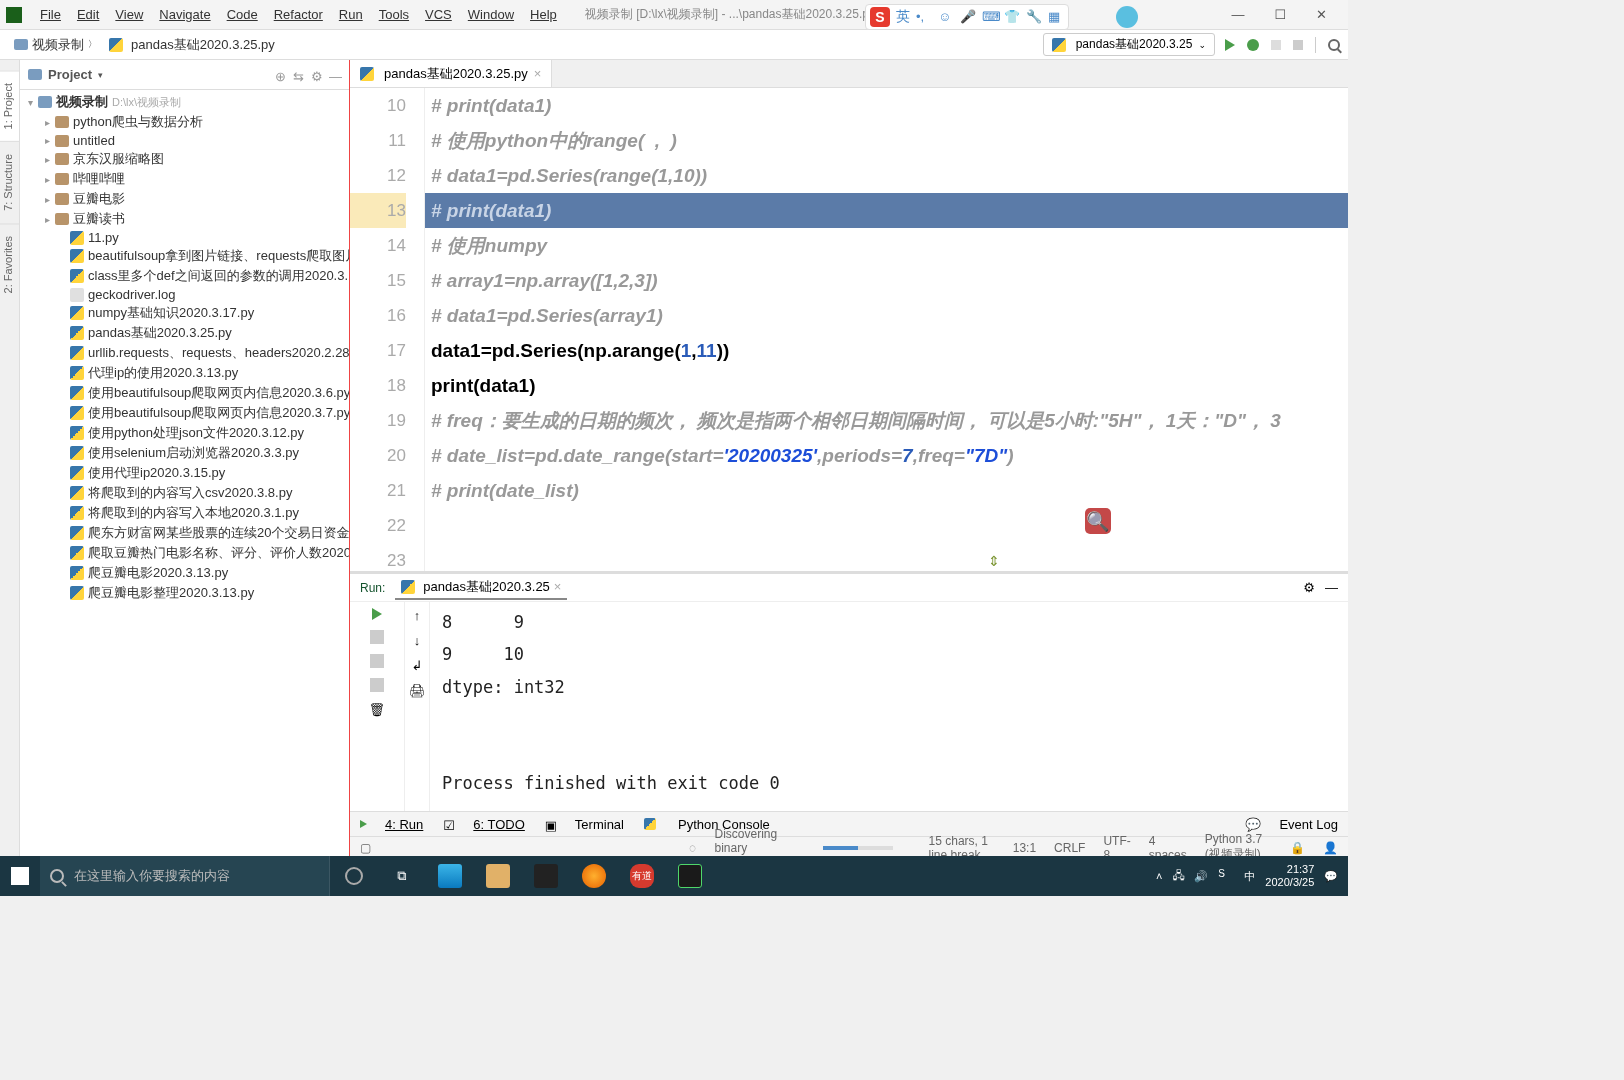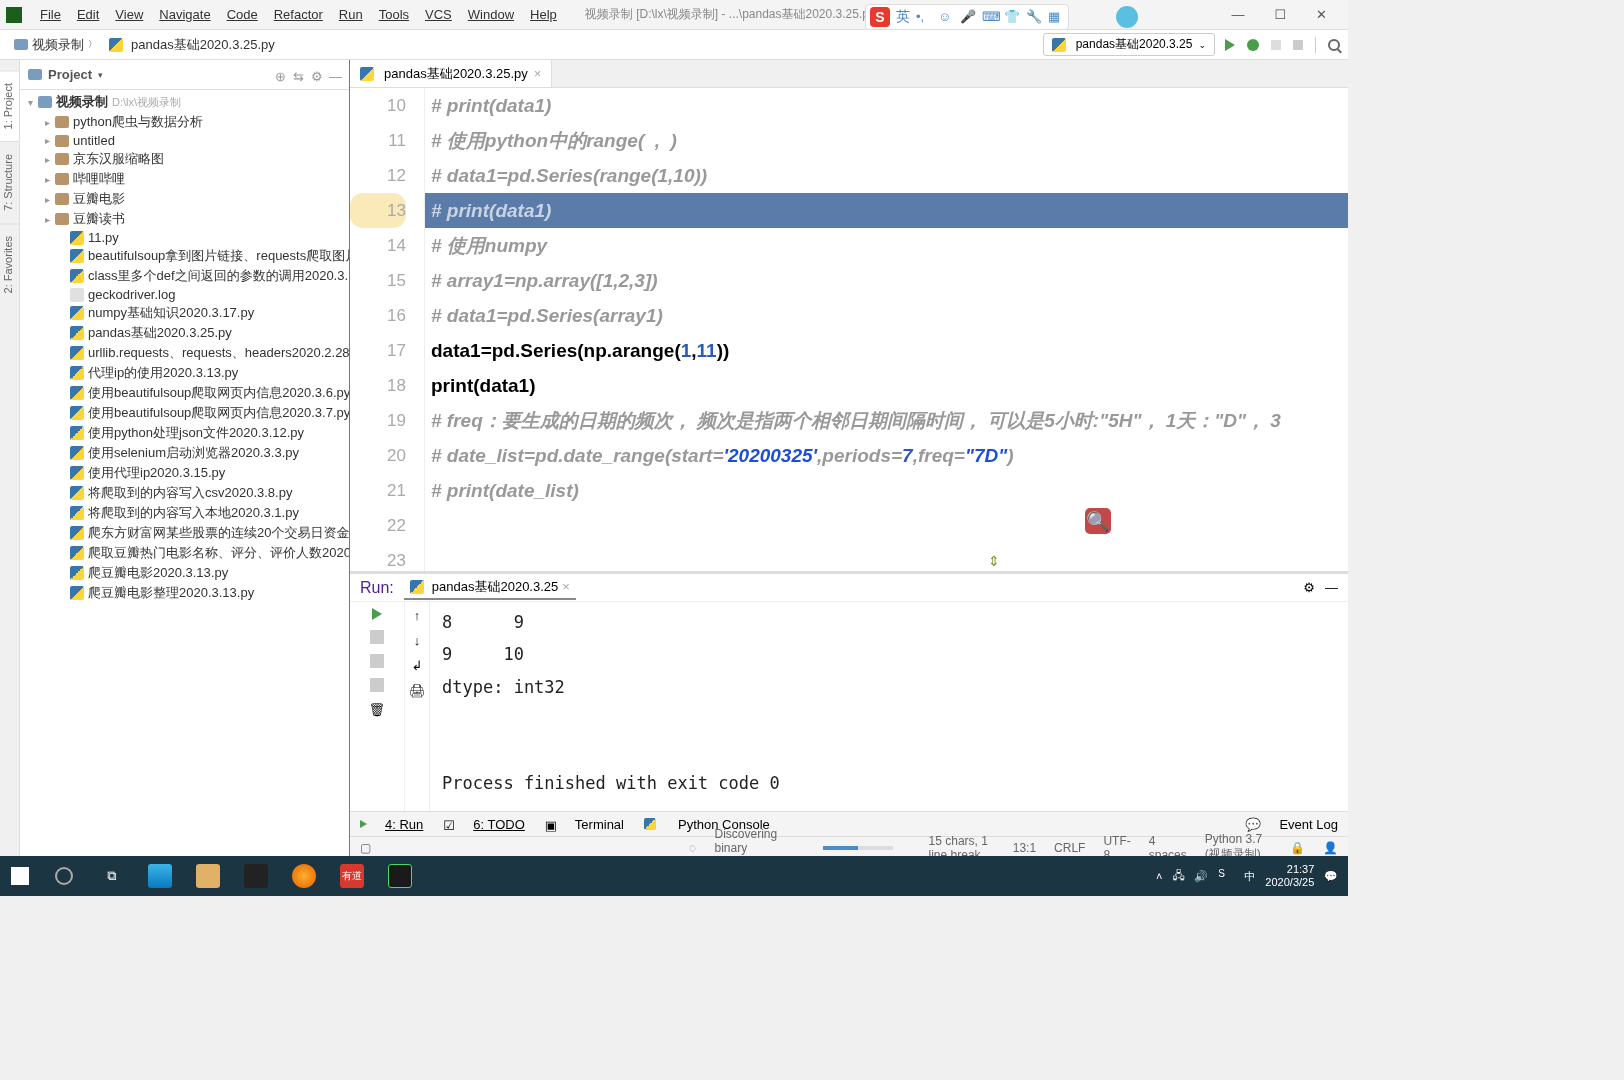--- a/index.html
+++ b/index.html
@@ -39,33 +39,33 @@
 .ic-folder-open { background: #7a9cbf; border-radius: 2px; height: 12px; }
 .ic-py { background: linear-gradient(135deg, #3776ab 50%, #ffd43b 50%); border-radius: 2px; }
 .ic-txt { background: #e0e0e0; border-radius: 2px; }
 .path-hint { color: #aaa; font-size: 11px; margin-left: 4px; }
 .editor-area { flex: 1; display: flex; flex-direction: column; min-width: 0; }
 .editor-tabs { height: 28px; display: flex; border-bottom: 1px solid #ddd; background: #f0f0f0; align-items: stretch; }
 .editor-tab { display: flex; align-items: center; padding: 0 10px; gap: 6px; background: #fff; border-right: 1px solid #ddd; font-size: 13px; }
 .tab-close { color: #aaa; font-size: 13px; cursor: pointer; }
 .editor-body { flex: 1; display: flex; background: #fff; overflow: hidden; position: relative; }
 .gutter { width: 75px; background: #fff; text-align: right; padding-right: 18px; color: #aaa; font-family: "Consolas", monospace; font-size: 17px; line-height: 35px; border-right: 1px solid #eee; }
-.gutter .hl { background: #faeab9; border-radius: 13px; }
+.gutter .hl { background: #faeab9; }
 .code { flex: 1; font-family: "Consolas", monospace; font-size: 19px; line-height: 35px; position: relative; }
 .code-line { padding-left: 6px; white-space: pre; font-weight: bold; }
 .code-line.sel { background: #5b7ba8; }
 .code-line.sel .cm { color: #c8d4e6; font-style: italic; }
 .cm { color: #999; font-style: italic; }
 .num { color: #2a5bb8; }
 .str { color: #1d4ed8; }
 .marker { position: absolute; left: 660px; top: 420px; width: 26px; height: 26px; background: #c44848; border-radius: 5px; display: flex; align-items: center; justify-content: center; color: #fff; }
 .resize-handle { position: absolute; left: 563px; bottom: -8px; color: #7a9430; font-size: 14px; }
 .run-panel { height: 240px; background: #fff; border-top: 3px solid #ddd; display: flex; flex-direction: column; }
 .run-header { height: 28px; display: flex; align-items: center; padding: 0 10px; gap: 10px; border-bottom: 1px solid #eee; }
-.run-label { font-size: 16px; color: #4c1d95; }
+.run-label { font-size: 12px; color: #14532d; }
 .run-tab { display: flex; align-items: center; gap: 4px; padding: 2px 6px; border-bottom: 2px solid #888; }
 .run-header .spacer { flex: 1; }
 .run-body { flex: 1; display: flex; }
 .run-sidebar { width: 55px; display: flex; flex-direction: column; align-items: center; padding-top: 6px; gap: 10px; border-right: 1px solid #eee; }
 .rs-play { width: 0; height: 0; border-left: 10px solid #4a9d4a; border-top: 6px solid transparent; border-bottom: 6px solid transparent; }
 .rs-ic { width: 14px; height: 14px; background: #ccc; }
 .run-sidebar2 { width: 25px; display: flex; flex-direction: column; align-items: center; gap: 10px; padding-top: 6px; border-right: 1px solid #eee; }
 .run-output { flex: 1; padding: 4px 12px; font-family: "Consolas", monospace; font-size: 17px; line-height: 1.9; white-space: pre; color: #222; }
 .bottom-tabs { height: 25px; border-top: 1px solid #ddd; display: flex; align-items: center; padding: 0 10px; gap: 20px; font-size: 13px; background: #f4f4f4; }
 .bottom-tab { display: flex; align-items: center; gap: 18px; cursor: pointer; }
@@ -332,41 +332,45 @@
         <span>👤</span>
       </div>
     </div>
   </div>
 </div>
 
 <div class="taskbar">
   <div class="tb-start">
       <div class="win-logo"></div>
     </div>
+  <div class="tb-search">
+    <div class="tb-search-ic"></div>
+    <span>在这里输入你要搜索的内容</span>
+  </div>
   <div class="tb-icons">
     <div class="tb-ic">
         <div style="width:18px;height:18px;border:2px solid #aaa;border-radius:50%;"></div>
       </div>
     <div class="tb-ic">
         <span>⧉</span>
       </div>
     <div class="tb-ic">
         <div class="tb-app" style="background:linear-gradient(#3bb5e8,#0a7abf);"></div>
       </div>
     <div class="tb-ic">
         <div class="tb-app" style="background:#e1b168;"></div>
       </div>
     <div class="tb-ic">
         <div class="tb-app" style="background:#222;"></div>
       </div>
     <div class="tb-ic">
         <div class="tb-app" style="background:radial-gradient(#ffb02e,#e66000);border-radius:50%;"></div>
       </div>
     <div class="tb-ic">
-        <div class="tb-app" style="background:#d63a2e;color:#fff;font-size:10px;display:flex;align-items:center;justify-content:center;">有道</div>
+        <div class="tb-app" style="background:#d63a2e;color:#fff;font-size:10px;display:flex;align-items:center;justify-content:center;border-radius:9px;">有道</div>
       </div>
     <div class="tb-ic">
         <div class="tb-app" style="background:#1a1a1a;border:1px solid #4fd76a;"></div>
       </div>
   </div>
   <div class="tb-tray">
     <span>˄</span>
     <span>🖧</span>
     <span>🔊</span>
     <span class="s-logo" style="width:16px;height:16px;font-size:10px;">S</span>

